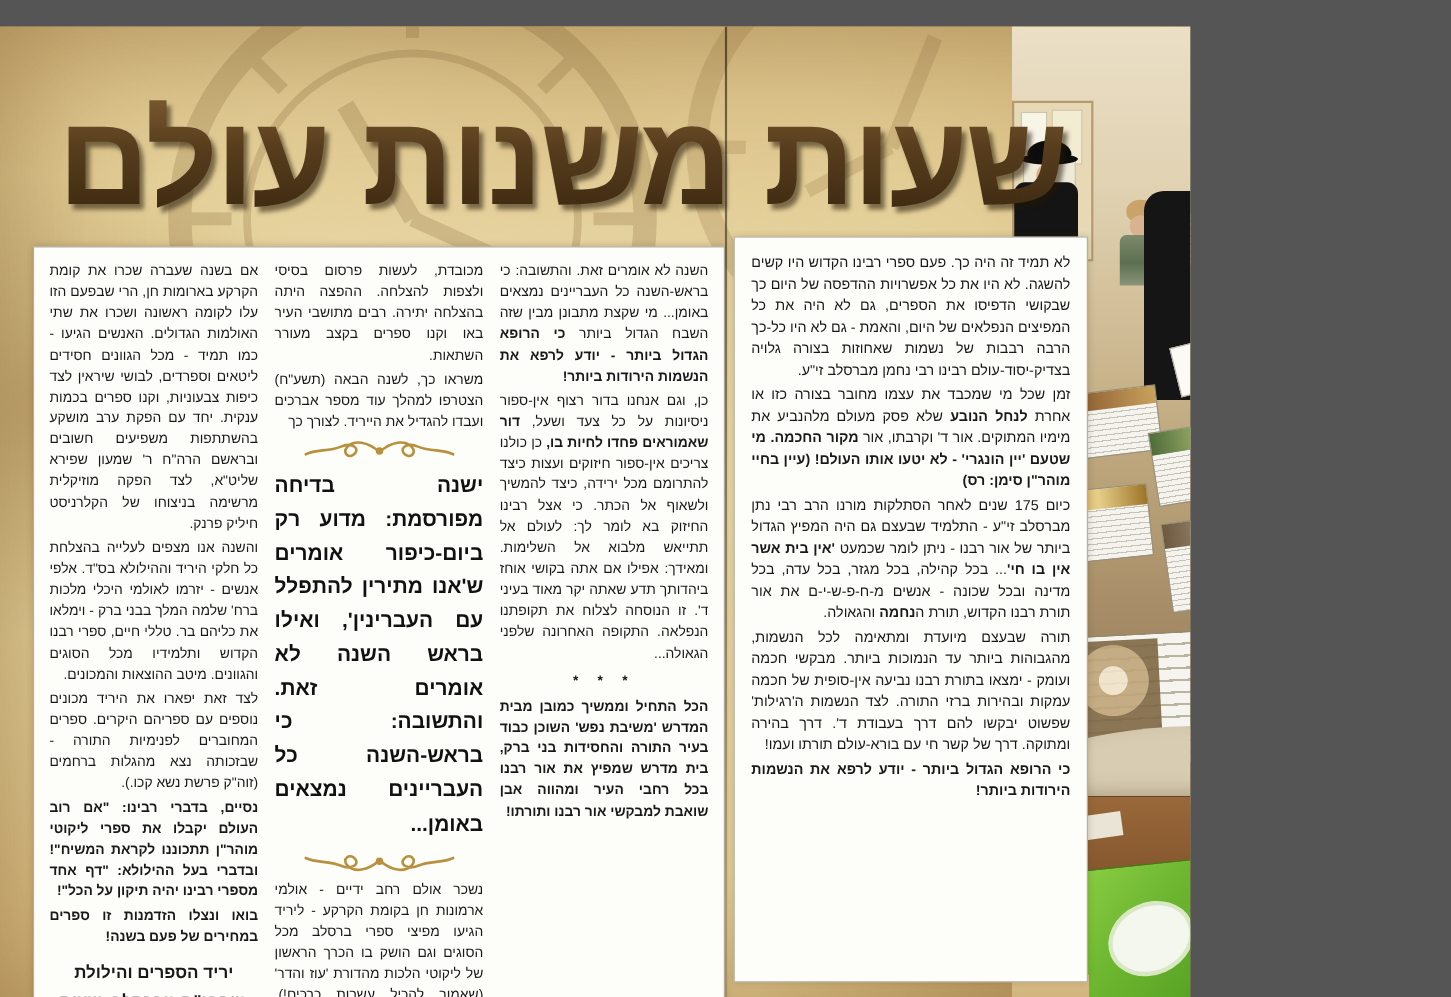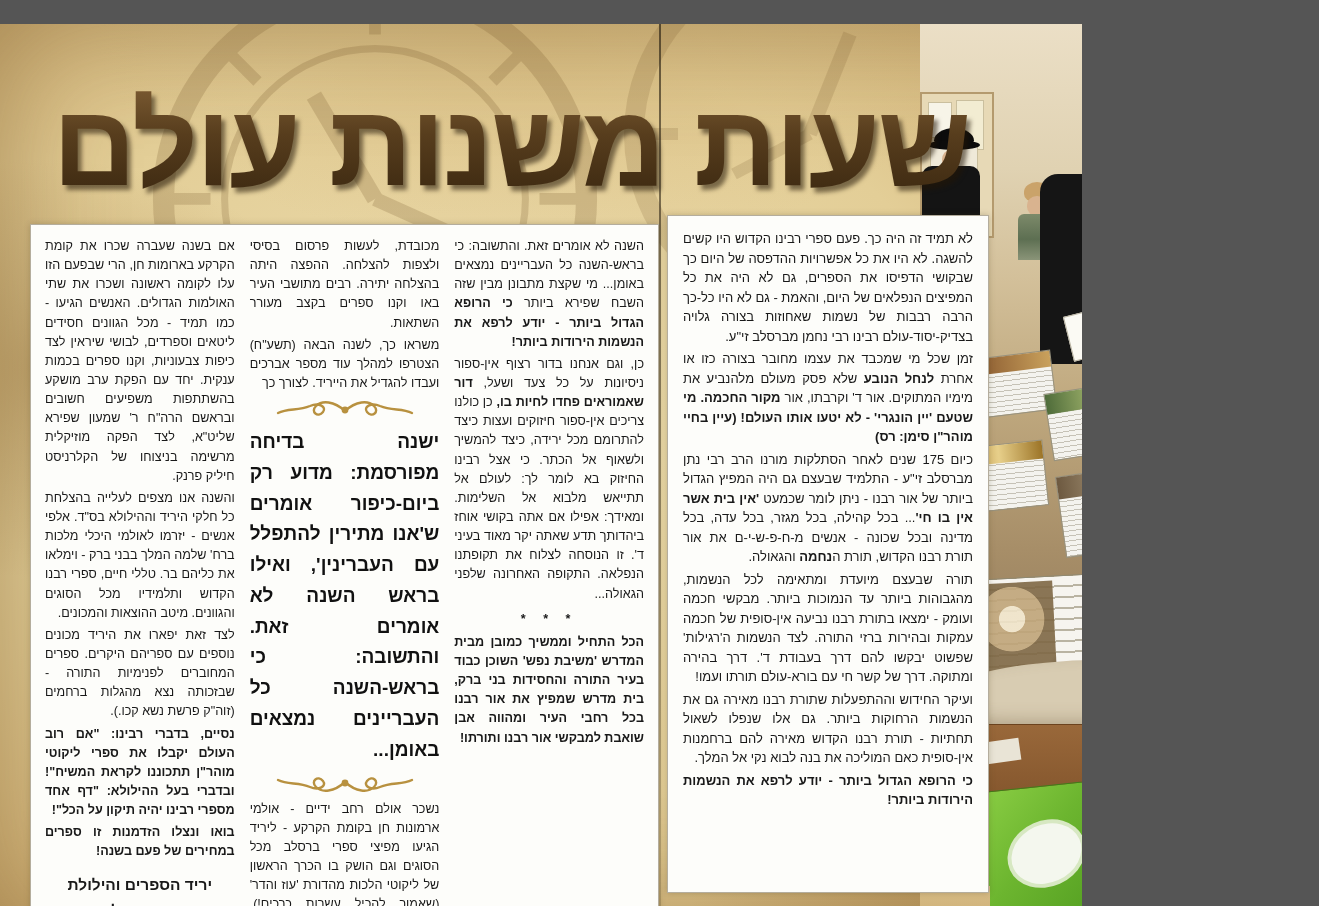--- a/index.html
+++ b/index.html
@@ -262,29 +262,28 @@
   </div>
   <div class="patch"></div>
 
   <div class="title">שעות משנות עולם</div>
 
   <div class="box right-box">
     <p class="para">לא תמיד זה היה כך. פעם ספרי רבינו הקדוש היו קשים להשגה. לא היו את כל אפשרויות ההדפסה של היום כך שבקושי הדפיסו את הספרים, גם לא היה את כל המפיצים הנפלאים של היום, והאמת - גם לא היו כל-כך הרבה רבבות של נשמות שאחוזות בצורה גלויה בצדיק-יסוד-עולם רבינו רבי נחמן מברסלב זי"ע.</p>
     <p class="para"><span>זמן שכל מי שמכבד את עצמו מחובר בצורה כזו או אחרת </span><span class="b">לנחל הנובע</span><span> שלא פסק מעולם מלהנביע את מימיו המתוקים. אור ד' וקרבתו, אור </span><span class="b">מקור החכמה.</span><span> </span><span class="b">מי שטעם 'יין הונגרי' - לא יטעו אותו העולם! (עיין בחיי מוהר"ן סימן: רס)</span></p>
     <p class="para"><span>כיום 175 שנים לאחר הסתלקות מורנו הרב רבי נתן מברסלב זי"ע - התלמיד שבעצם גם היה המפיץ הגדול ביותר של אור רבנו - ניתן לומר שכמעט </span><span class="b">'אין בית אשר אין בו חי'</span><span>... בכל קהילה, בכל מגזר, בכל עדה, בכל מדינה ובכל שכונה - אנשים מ-ח-פ-ש-י-ם את אור תורת רבנו הקדוש, תורת ה</span><span class="b">נחמה</span><span> והגאולה.</span></p>
     <p class="para">תורה שבעצם מיועדת ומתאימה לכל הנשמות, מהגבוהות ביותר עד הנמוכות ביותר. מבקשי חכמה ועומק - ימצאו בתורת רבנו נביעה אין-סופית של חכמה עמקות ובהירות ברזי התורה. לצד הנשמות ה'רגילות' שפשוט יבקשו להם דרך בעבודת ד'. דרך בהירה ומתוקה. דרך של קשר חי עם בורא-עולם תורתו ועמו!</p>
-    <p class="para">ועיקר החידוש וההתפעלות שתורת רבנו מאירה גם את הנשמות הרחוקות ביותר. גם אלו שנפלו לשאול תחתיות - תורת רבנו הקדוש מאירה להם ברחמנות אין-סופית כאם המוליכה את בנה לבוא נקי אל המלך.</p>
     <p class="para b-para">כי הרופא הגדול ביותר - יודע לרפא את הנשמות הירודות ביותר!</p>
 
   </div>
 
   <div class="box left-box">
     <div class="cols">
       <div class="col">
-        <p class="para"><span>השנה לא אומרים זאת. והתשובה: כי בראש-השנה כל העבריינים נמצאים באומן... מי שקצת מתבונן מבין שזה השבח שפירא ביותר </span><span class="b">כי הרופא הגדול ביותר - יודע לרפא את הנשמות הירודות ביותר!</span></p>
+        <p class="para"><span>השנה לא אומרים זאת. והתשובה: כי בראש-השנה כל העבריינים נמצאים באומן... מי שקצת מתבונן מבין שזה השבח הגדול ביותר </span><span class="b">כי הרופא הגדול ביותר - יודע לרפא את הנשמות הירודות ביותר!</span></p>
         <p class="para"><span>כן, וגם אנחנו בדור רצוף אין-ספור ניסיונות על כל צעד ושעל, </span><span class="b">דור שאמוראים פחדו לחיות בו,</span><span> כן כולנו צריכים אין-ספור חיזוקים ועצות כיצד להתרומם מכל ירידה, כיצד להמשיך ולשאוף אל הכתר. כי אצל רבינו החיזוק בא לומר לך: לעולם אל תתייאש מלבוא אל השלימות. ומאידך: אפילו אם אתה בקושי אוחז ביהדותך תדע שאתה יקר מאוד בעיני ד'. זו הנוסחה לצלוח את תקופתנו הנפלאה. התקופה האחרונה שלפני הגאולה...</span></p>
         <p class="para stars">* * *</p>
         <p class="para b-para">הכל התחיל וממשיך כמובן מבית המדרש 'משיבת נפש' השוכן כבוד בעיר התורה והחסידות בני ברק, בית מדרש שמפיץ את אור רבנו בכל רחבי העיר ומהווה אבן שואבת למבקשי אור רבנו ותורתו!</p>
 
       </div>
       <div class="col">
         <p class="para">מכובדת, לעשות פרסום בסיסי ולצפות להצלחה. ההפצה היתה בהצלחה יתירה. רבים מתושבי העיר באו וקנו ספרים בקצב מעורר השתאות.</p>
         <p class="para">משראו כך, לשנה הבאה (תשע"ח) הצטרפו למהלך עוד מספר אברכים ועבדו להגדיל את הייריד. לצורך כך</p>
         <svg class="flourish" viewBox="0 0 150 26">
           <g fill="none" stroke="#b8913f" stroke-width="2.4" stroke-linecap="round">

